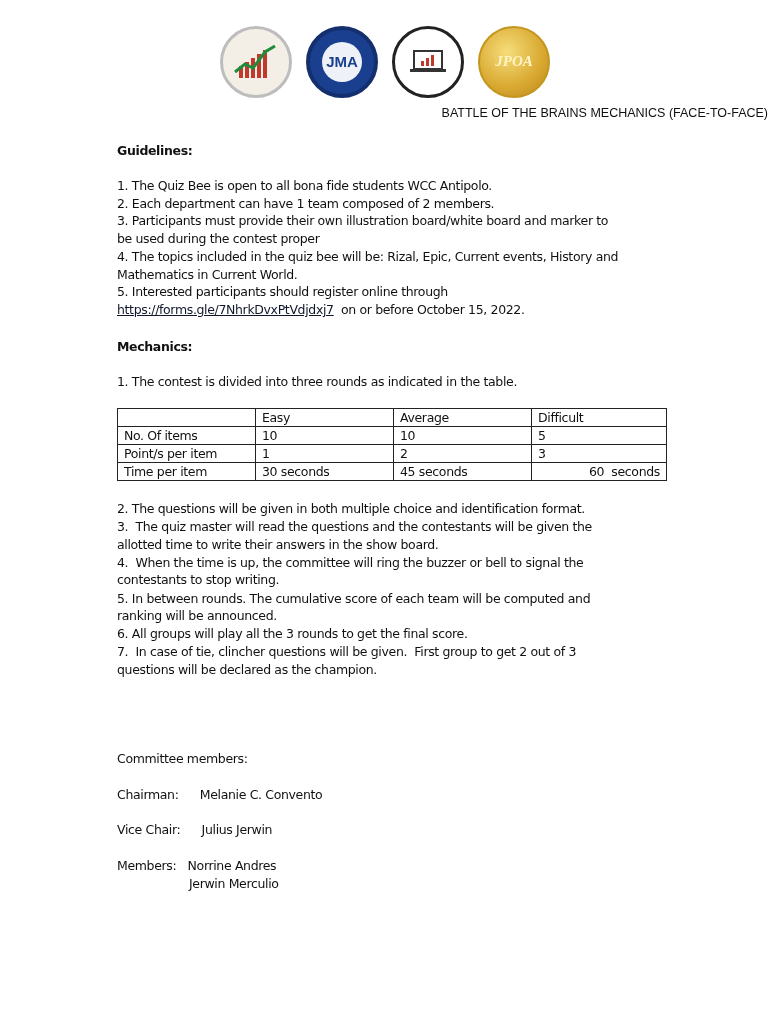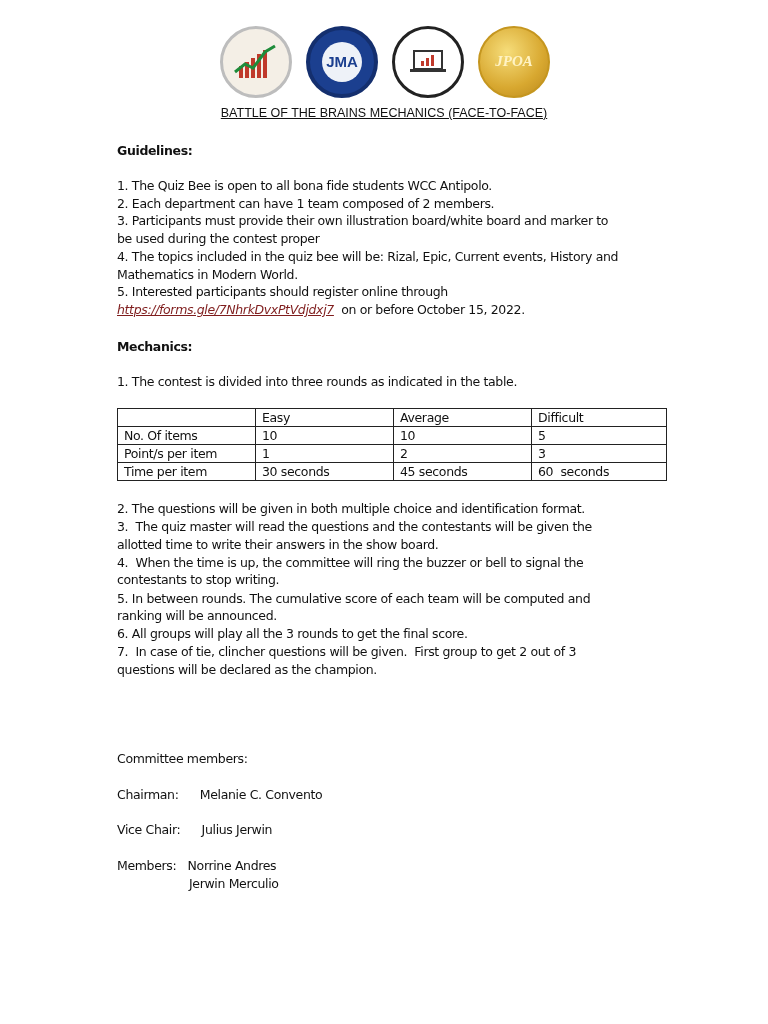--- a/index.html
+++ b/index.html
@@ -8,24 +8,24 @@
   .page{position:absolute;left:0;top:0;width:768px;height:1024px;}
   .logos{position:absolute;left:220px;top:24px;width:330px;height:75px;display:flex;justify-content:space-between;align-items:center;}
   .logo{width:72px;height:72px;border-radius:50%;position:relative;display:flex;align-items:center;justify-content:center;box-sizing:border-box;}
   .logo1{background:#f4efe6;border:3px solid #bdbdbd;}
   .logo2{background:#1b3f8f;border:4px solid #142f6e;}
   .logo2 .inner{width:40px;height:40px;border-radius:50%;background:#eef2f8;display:flex;align-items:center;justify-content:center;
        font-family:"Liberation Sans",sans-serif;font-weight:bold;font-size:15px;color:#1b3f8f;}
   .logo3{background:#fff;border:3px solid #222;}
   .logo4{background:radial-gradient(circle at 40% 35%,#f6dd7a,#d8a830 60%,#b9871c);border:2px solid #c5961f;}
   .logo4 .txt{font-family:"Liberation Serif",serif;font-weight:bold;font-size:15px;color:#fff3c4;font-style:italic;}
-  .title{position:absolute;left:0;width:768px;top:106px;text-align:center;font-size:12.5px;font-family:"Liberation Sans",sans-serif;text-decoration:underline;}
+  .title{position:absolute;left:0;width:768px;top:106px;text-align:right;font-size:12.5px;font-family:"Liberation Sans",sans-serif;}
   .t{position:absolute;left:117px;font-size:12.5px;line-height:18px;white-space:nowrap;font-family:"DejaVu Sans",sans-serif;letter-spacing:-0.35px;}
   .b{font-weight:bold;}
-  a.link{color:#7f1d1d;text-decoration:underline;font-style:italic;}
+  a.link{color:#0f172a;text-decoration:underline;}
   table.rounds{position:absolute;left:117px;top:408px;width:550px;border-collapse:collapse;font-size:12.5px;letter-spacing:-0.35px;padding-left:42px;}
   table.rounds td{border:1px solid #222;padding:0 6px;height:17px;line-height:17px;}
   table.rounds td.c0{width:125px;}
   table.rounds td.c1{width:125px;}
   table.rounds td.c2{width:125px;}
 </style>
 </head>
 <body>
 
 <div class="page">
@@ -59,21 +59,21 @@
   </div>
 
   <div class="title">BATTLE OF THE BRAINS MECHANICS (FACE-TO-FACE)</div>
 
   <div class="t b" style="top:142px">Guidelines:</div>
   <div class="t" style="top:177px">1. The Quiz Bee is open to all bona fide students WCC Antipolo.</div>
   <div class="t" style="top:195px">2. Each department can have 1 team composed of 2 members.</div>
   <div class="t" style="top:212px">3. Participants must provide their own illustration board/white board and marker to</div>
   <div class="t" style="top:230px">be used during the contest proper</div>
   <div class="t" style="top:248px">4. The topics included in the quiz bee will be: Rizal, Epic, Current events, History and</div>
-  <div class="t" style="top:266px">Mathematics in Modern World.</div>
+  <div class="t" style="top:266px">Mathematics in Current World.</div>
   <div class="t" style="top:283px">5. Interested participants should register online through</div>
   <div class="t" style="top:301px">
     <a class="link" href="#">https://forms.gle/7NhrkDvxPtVdjdxj7</a><span style="white-space:pre">  on or before October 15, 2022.</span>
   </div>
 
   <div class="t b" style="top:338px">Mechanics:</div>
   <div class="t" style="top:373px">1. The contest is divided into three rounds as indicated in the table.</div>
 
   <table class="rounds">
     <tbody>
@@ -92,21 +92,21 @@
     <tr>
       <td>Point/s per item</td>
       <td>1</td>
       <td>2</td>
       <td>3</td>
     </tr>
     <tr>
       <td>Time per item</td>
       <td>30 seconds</td>
       <td>45 seconds</td>
-      <td style="text-align:left;white-space:pre">60  seconds</td>
+      <td style="text-align:right;white-space:pre">60  seconds</td>
     </tr>
   </tbody>
     </table>
 
   <div class="t" style="top:500px">2. The questions will be given in both multiple choice and identification format.</div>
   <div class="t" style="top:518px;white-space:pre">3.  The quiz master will read the questions and the contestants will be given the</div>
   <div class="t" style="top:536px">allotted time to write their answers in the show board.</div>
   <div class="t" style="top:554px;white-space:pre">4.  When the time is up, the committee will ring the buzzer or bell to signal the</div>
   <div class="t" style="top:571px">contestants to stop writing.</div>
   <div class="t" style="top:590px">5. In between rounds. The cumulative score of each team will be computed and</div>

